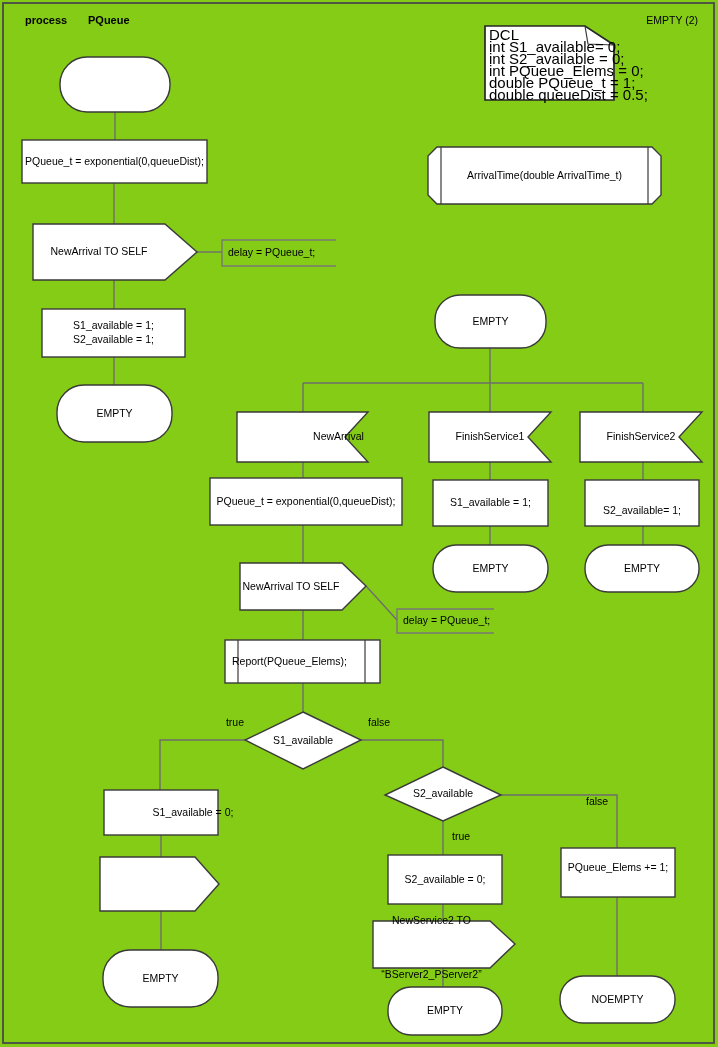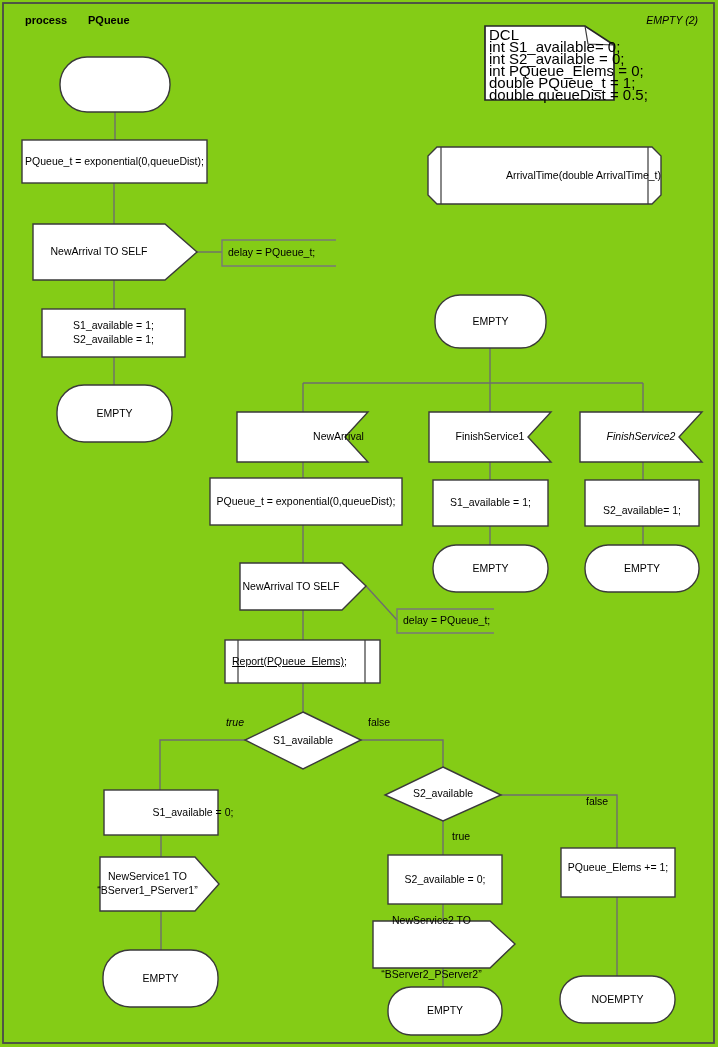--- a/index.html
+++ b/index.html
@@ -9,21 +9,21 @@
   .shape{fill:#fff;stroke:#3a3a3a;stroke-width:1.4;}
   .note{fill:#fff;stroke:#262626;stroke-width:1.7;}
   .conn{fill:none;stroke:#6e6e6e;stroke-width:1.4;}
   .open{fill:none;stroke:#787878;stroke-width:1.4;}
   .thin{fill:none;stroke:#3a3a3a;stroke-width:1.2;}
   .frame{fill:none;stroke:#4a4a4a;stroke-width:1.8;}
   .lbl{position:absolute;display:flex;align-items:center;justify-content:center;
        text-align:center;font-size:10.5px;line-height:1.3;color:#000;white-space:nowrap;}
   .lbl.col{flex-direction:column;}
   .lbl.left{justify-content:flex-start;text-align:left;}
-  .lbl.right{justify-content:flex-end;text-align:left;font-style:italic;}
+  .lbl.right{justify-content:flex-end;text-align:left;}
   .hdr{font-weight:bold;font-size:11px;}
   .dcl{position:absolute;left:489px;top:29px;width:122px;font-size:15px;line-height:11.9px;
        color:#000;text-align:left;white-space:nowrap;}
 </style>
 </head>
 <body>
 
 <div class="canvas">
 
   <svg class="layer" width="718" height="1047" viewBox="0 0 718 1047">
@@ -108,49 +108,45 @@
 
   <div class="dcl">
     <div>DCL</div>
     <div>int S1_available= 0;</div>
     <div>int S2_available = 0;</div>
     <div>int PQueue_Elems = 0;</div>
     <div>double PQueue_t = 1;</div>
     <div>double queueDist = 0.5;</div>
   </div>
 
-  <div class="lbl" style="left:428px;top:147px;width:233px;height:57px;padding-left:39px;">ArrivalTime(double ArrivalTime_t)</div>
+  <div class="lbl" style="left:428px;top:147px;width:233px;height:57px;">ArrivalTime(double ArrivalTime_t)</div>
 
   <div class="lbl" style="left:22px;top:140px;width:185px;height:43px;">PQueue_t = exponential(0,queueDist);</div>
   <div class="lbl" style="left:33px;top:224px;width:132px;height:56px;">NewArrival TO SELF</div>
   <div class="lbl left" style="left:228px;top:240px;width:105px;height:26px;">delay = PQueue_t;</div>
   <div class="lbl col" style="left:42px;top:309px;width:143px;height:48px;">
     <span>S1_available = 1;</span>
     <span>S2_available = 1;</span>
   </div>
   <div class="lbl" style="left:57px;top:385px;width:115px;height:57px;">EMPTY</div>
 
   <div class="lbl" style="left:435px;top:295px;width:111px;height:53px;">EMPTY</div>
   <div class="lbl" style="left:237px;top:412px;width:131px;height:50px;margin-left:36px;">NewArrival</div>
   <div class="lbl" style="left:429px;top:412px;width:122px;height:50px;">FinishService1</div>
-  <div class="lbl" style="left:580px;top:412px;width:122px;height:50px;font-style:italic;">FinishService2</div>
+  <div class="lbl" style="left:580px;top:412px;width:122px;height:50px;">FinishService2</div>
 
   <div class="lbl" style="left:210px;top:478px;width:192px;height:47px;">PQueue_t = exponential(0,queueDist);</div>
   <div class="lbl" style="left:240px;top:563px;width:102px;height:47px;">NewArrival TO SELF</div>
   <div class="lbl left" style="left:403px;top:609px;width:88px;height:24px;">delay = PQueue_t;</div>
-  <div class="lbl" style="left:238px;top:640px;width:103px;height:43px;text-decoration:underline;">Report(PQueue_Elems);</div>
+  <div class="lbl" style="left:238px;top:640px;width:103px;height:43px;">Report(PQueue_Elems);</div>
   <div class="lbl" style="left:245px;top:712px;width:116px;height:57px;">S1_available</div>
   <div class="lbl right" style="left:210px;top:716px;width:34px;height:14px;">true</div>
   <div class="lbl left" style="left:368px;top:716px;width:40px;height:14px;">false</div>
 
   <div class="lbl" style="left:104px;top:790px;width:114px;height:45px;padding-left:32px;">S1_available = 0;</div>
-  <div class="lbl col" style="left:100px;top:857px;width:95px;height:54px;">
-    <span>NewService1 TO</span>
-    <span>“BServer1_PServer1”</span>
-  </div>
   <div class="lbl" style="left:103px;top:950px;width:115px;height:57px;">EMPTY</div>
 
   <div class="lbl" style="left:385px;top:767px;width:116px;height:54px;">S2_available</div>
   <div class="lbl left" style="left:452px;top:830px;width:30px;height:14px;">true</div>
   <div class="lbl left" style="left:586px;top:795px;width:40px;height:14px;">false</div>
 
   <div class="lbl" style="left:388px;top:855px;width:114px;height:49px;">S2_available = 0;</div>
   <div class="lbl col" style="left:373px;top:921px;width:117px;height:53px;gap:40px;">
     <span>NewService2 TO</span>
     <span>“BServer2_PServer2”</span>

